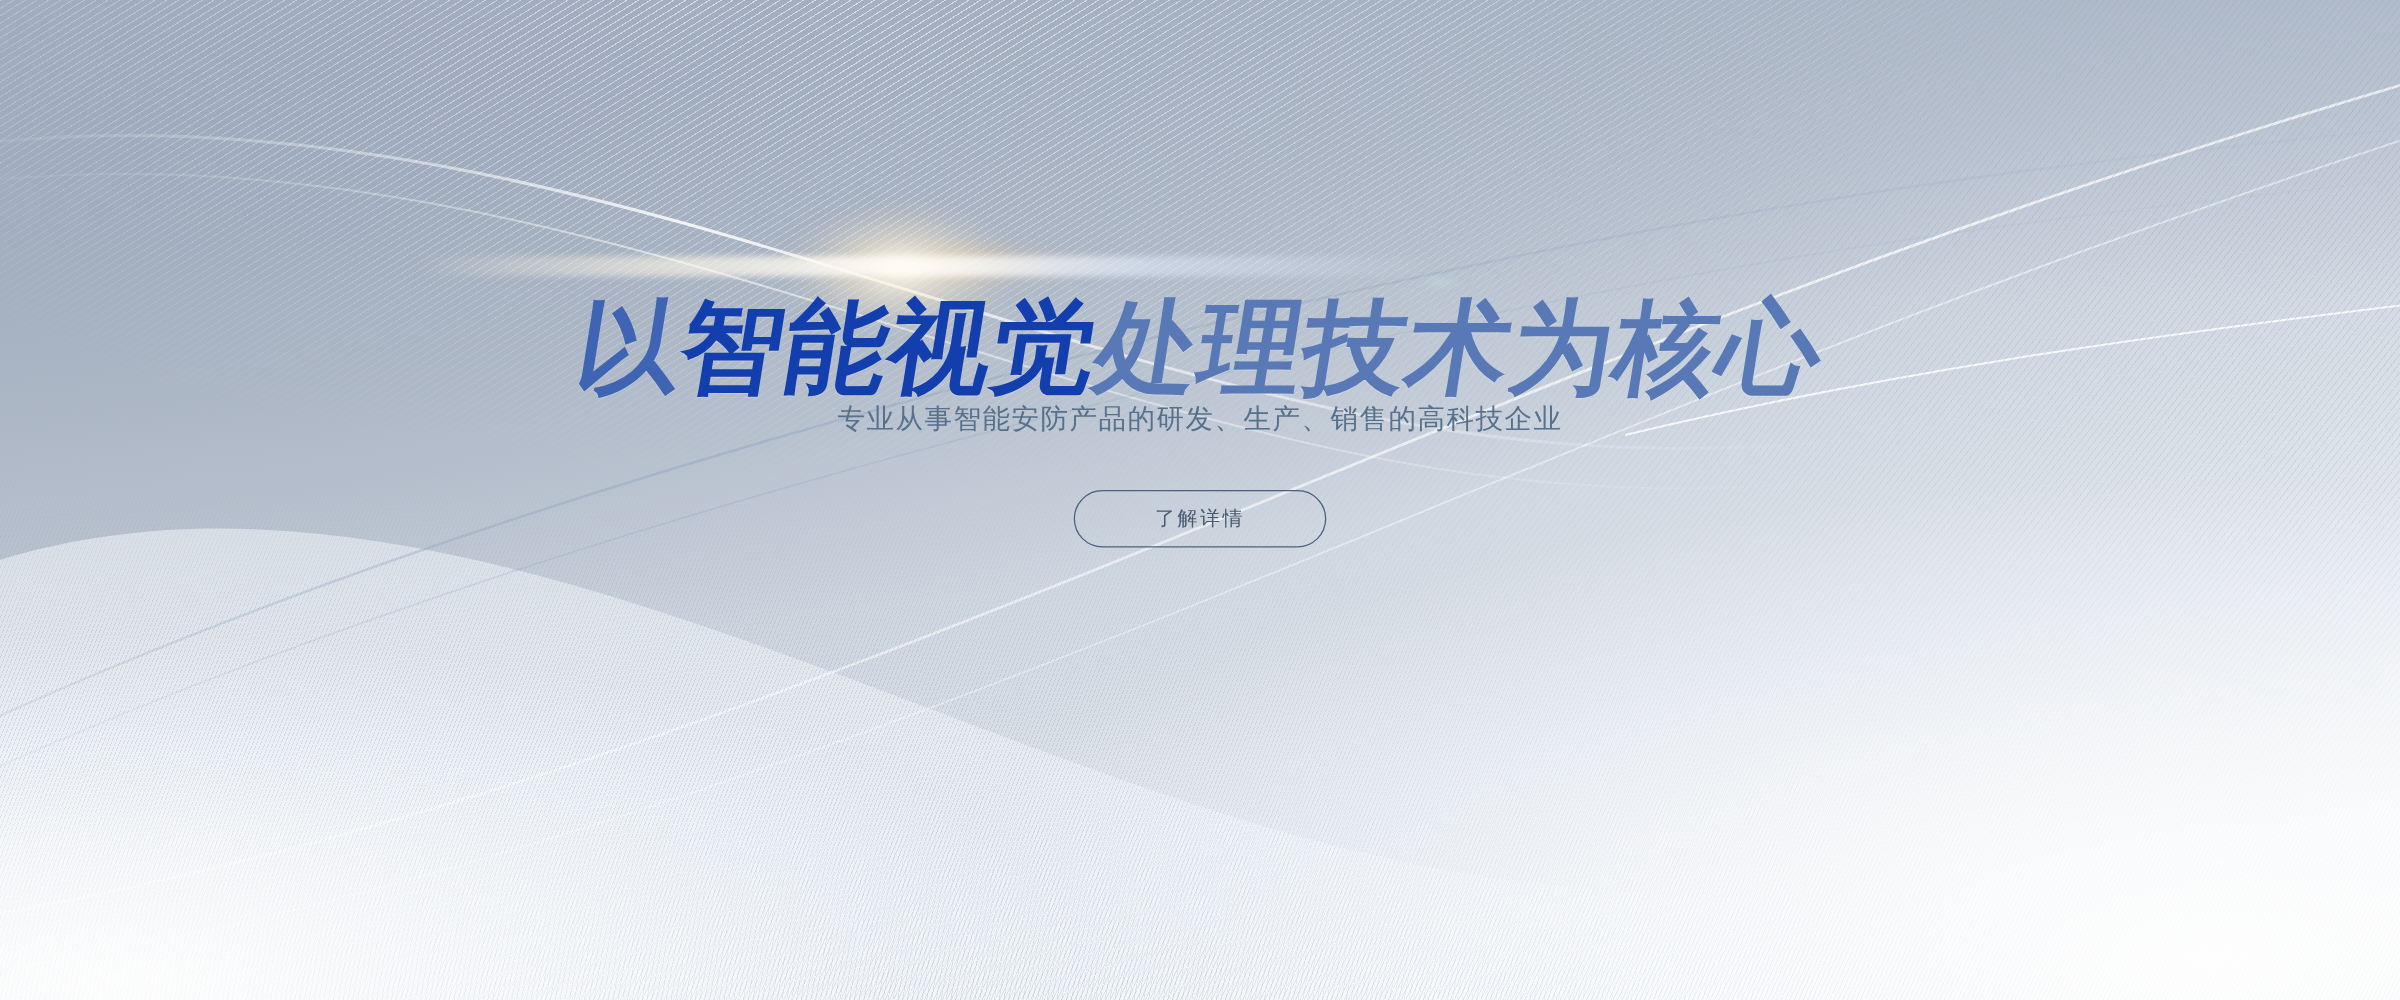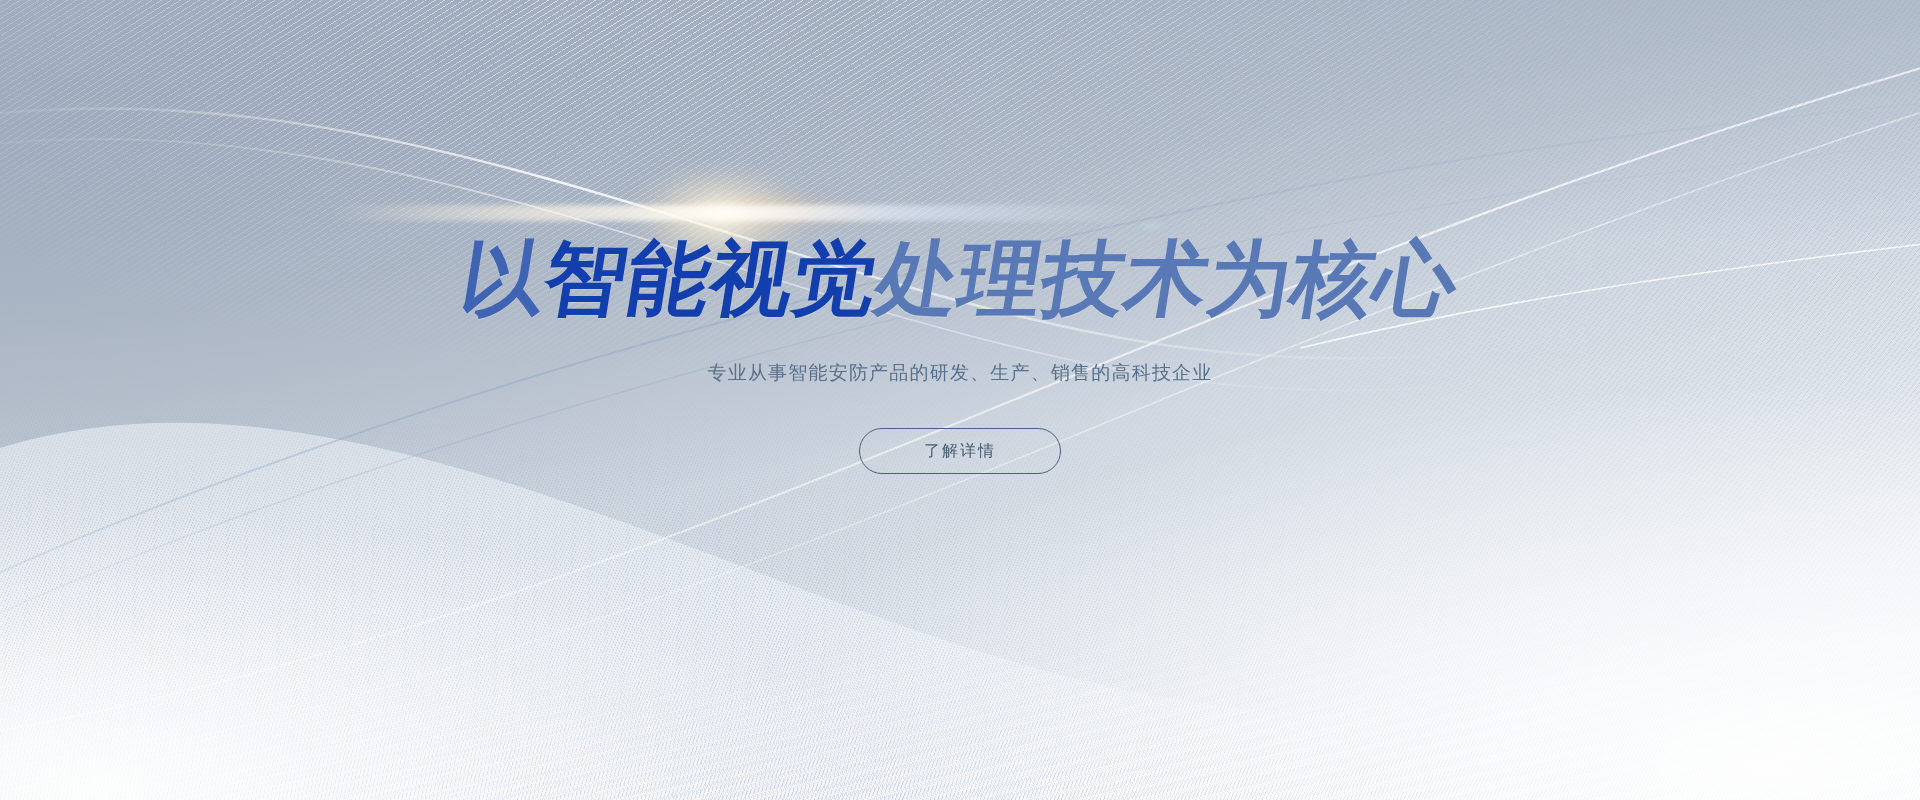--- a/index.html
+++ b/index.html
@@ -109,22 +109,21 @@
     transform:skewX(-9deg);
     font-family:"DejaVu Sans","Liberation Sans",sans-serif;
     text-shadow:0 1px 0 rgba(255,255,255,.22);
   }
   #headline .seg{display:inline-block;}
   #hl-1{color:#3f64b4;}
   #hl-2{color:#123fad;}
   #hl-3{color:#5878b6;}
 
   #subtitle{
-    margin-top:40px;
-    font-size:19px;
+    font-size:22px;
     color:#57708b;
     letter-spacing:1.2px;
     white-space:nowrap;
     font-family:Liberation Mono, monospace;
   }
   #cta{
     margin-top:42px;
     width:200px;height:44px;
     border:1.6px solid #4a6082;
     border-radius:24px;

